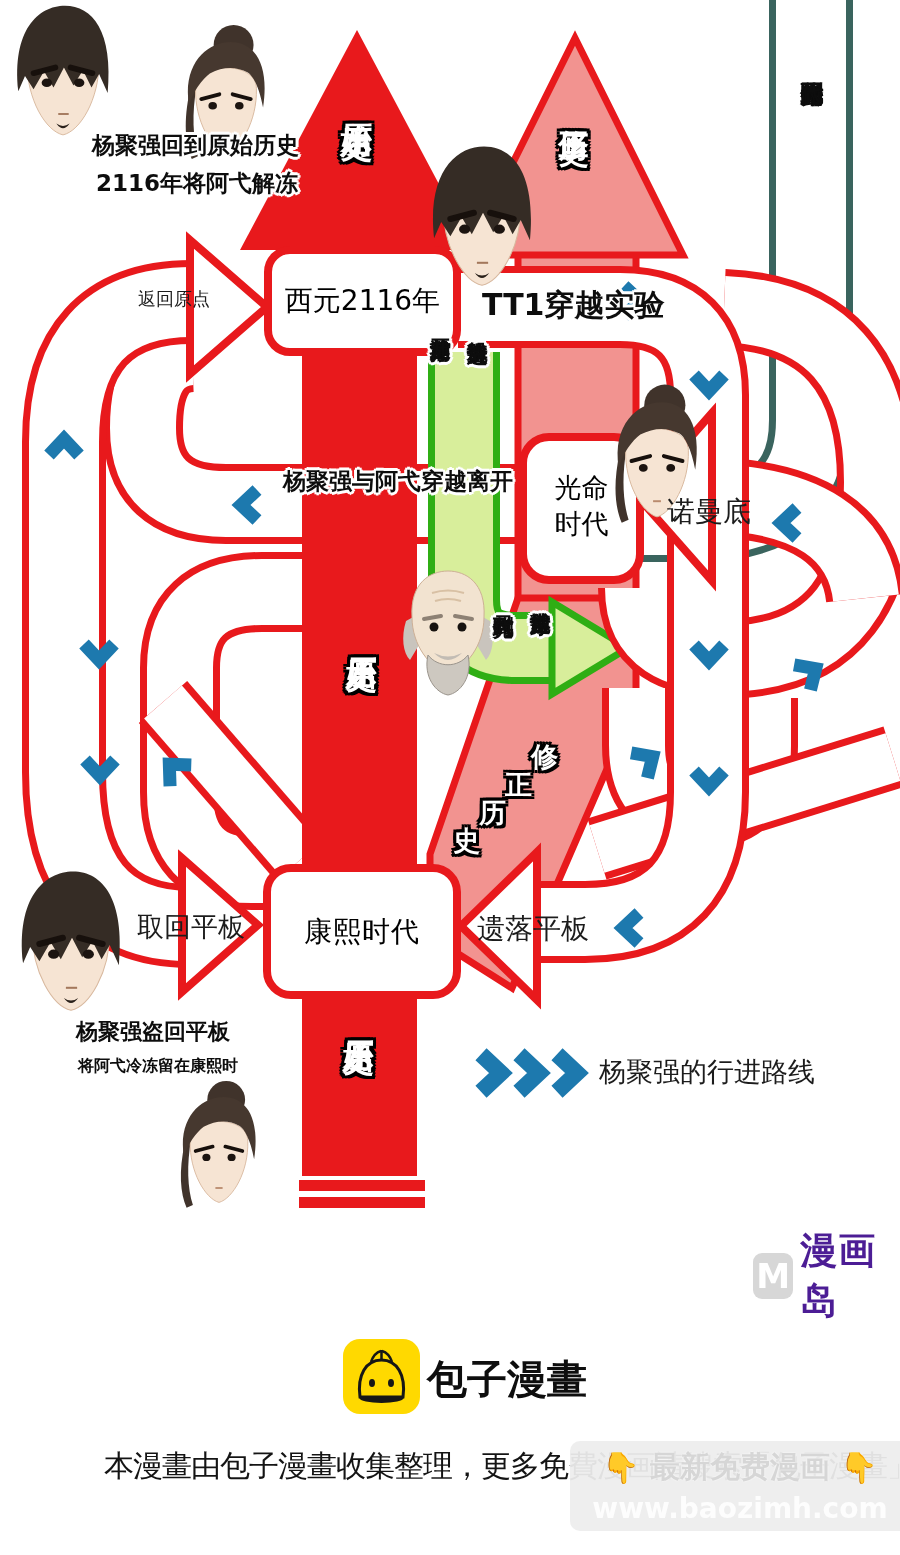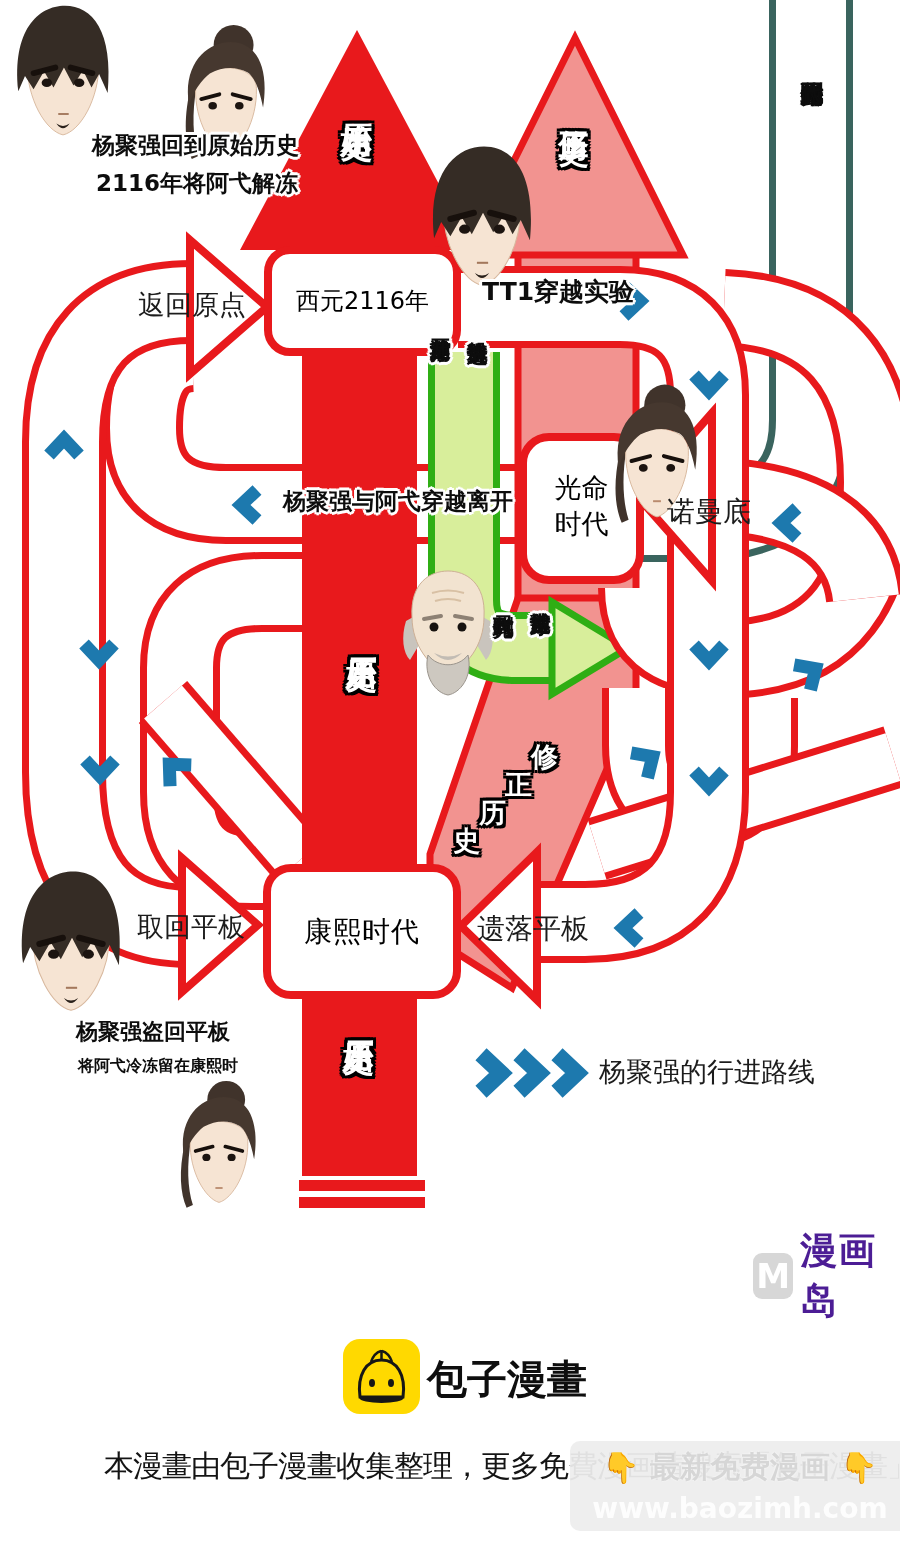--- a/index.html
+++ b/index.html
@@ -176,32 +176,32 @@
   </g>
 </svg>
 
 <div class="txt ow" style="left:92px;top:132px;font-size:23px;">杨聚强回到原始历史</div>
 <div class="txt ow" style="left:96px;top:170px;font-size:23px;">2116年将阿弋解冻</div>
 
 <div class="txt ob vtext" style="left:338px;top:98px;font-size:32px;letter-spacing:2px;">原始历史</div>
 <div class="txt ob vtext" style="left:556px;top:106px;font-size:30px;letter-spacing:2px;">修正历史</div>
 <div class="txt ow vtext" style="left:799px;top:64px;font-size:23px;letter-spacing:0px;">国际公民来到光命时代</div>
 
-<div class="txt" style="left:138px;top:289px;font-size:27px;text-align:right;">返回原点</div>
-<div class="boxlbl" style="left:268px;top:250px;width:189px;height:102px;font-size:24px;">西元2116年</div>
-<div class="txt ow" style="left:482px;top:278px;font-size:25px;">TT1穿越实验</div>
+<div class="txt" style="left:138px;top:289px;font-size:18px;text-align:right;">返回原点</div>
+<div class="boxlbl" style="left:268px;top:250px;width:189px;height:102px;font-size:28px;">西元2116年</div>
+<div class="txt ow" style="left:482px;top:288px;font-size:30px;">TT1穿越实验</div>
 
 <div class="txt ow vtext" style="left:428px;top:322px;font-size:21px;">追捕穿越离开</div>
 <div class="txt ow vtext" style="left:465px;top:326px;font-size:21px;">魏博士躲避</div>
 
 <div class="boxlbl" style="left:523px;top:437px;width:117px;height:143px;font-size:27px;line-height:1.3;">
       <span style="width:60px;white-space:normal;font-family:Liberation Mono, monospace;">光命时代</span>
     </div>
 <div class="txt" style="left:667px;top:496px;font-size:28px;">诺曼底</div>
-<div class="txt ow" style="left:283px;top:488px;font-size:23px;">杨聚强与阿弋穿越离开</div>
+<div class="txt ow" style="left:283px;top:468px;font-size:23px;">杨聚强与阿弋穿越离开</div>
 
 <div class="txt ow vtext" style="left:491px;top:599px;font-size:21px;">到元宪时代</div>
 <div class="txt ow vtext" style="left:528px;top:596px;font-size:21px;">魏博士穿越</div>
 
 <div class="txt ob vtext" style="left:343px;top:633px;font-size:31px;letter-spacing:1px;">原始历史</div>
 
 <div class="txt ob diag" style="left:531px;top:741px;font-size:27px;">
       <span style="transform: translate(0px, 0px);">修</span>
       <span style="transform: translate(-26px, 28px);">正</span>
       <span style="transform: translate(-52px, 56px);">历</span>

